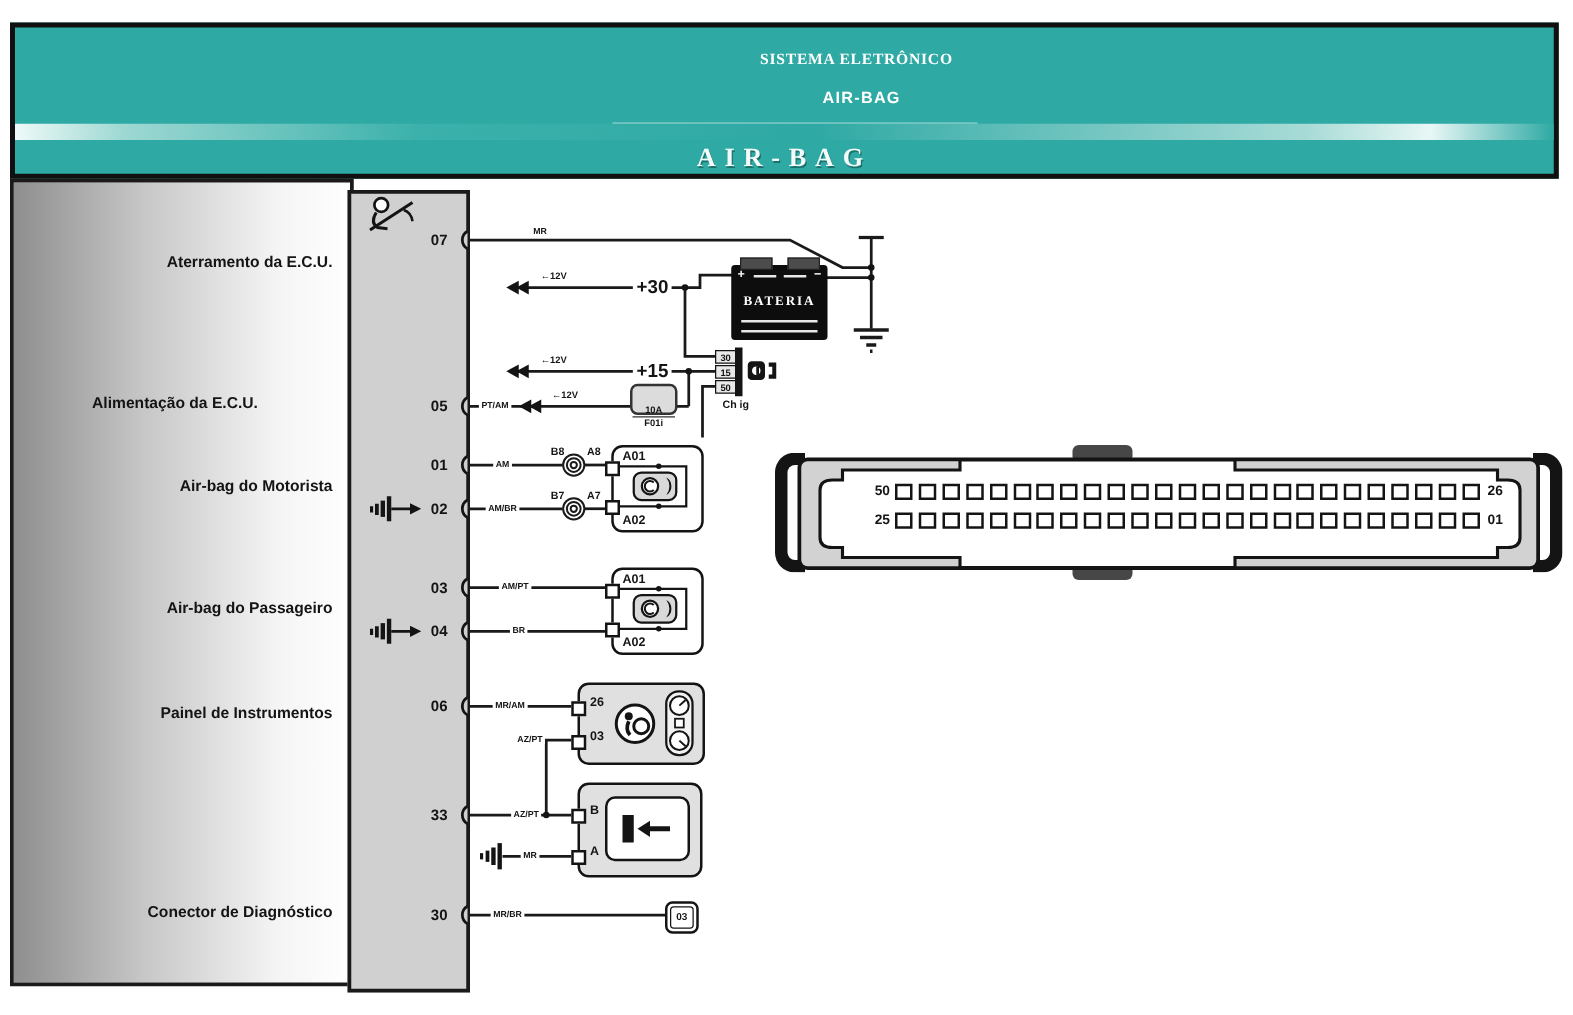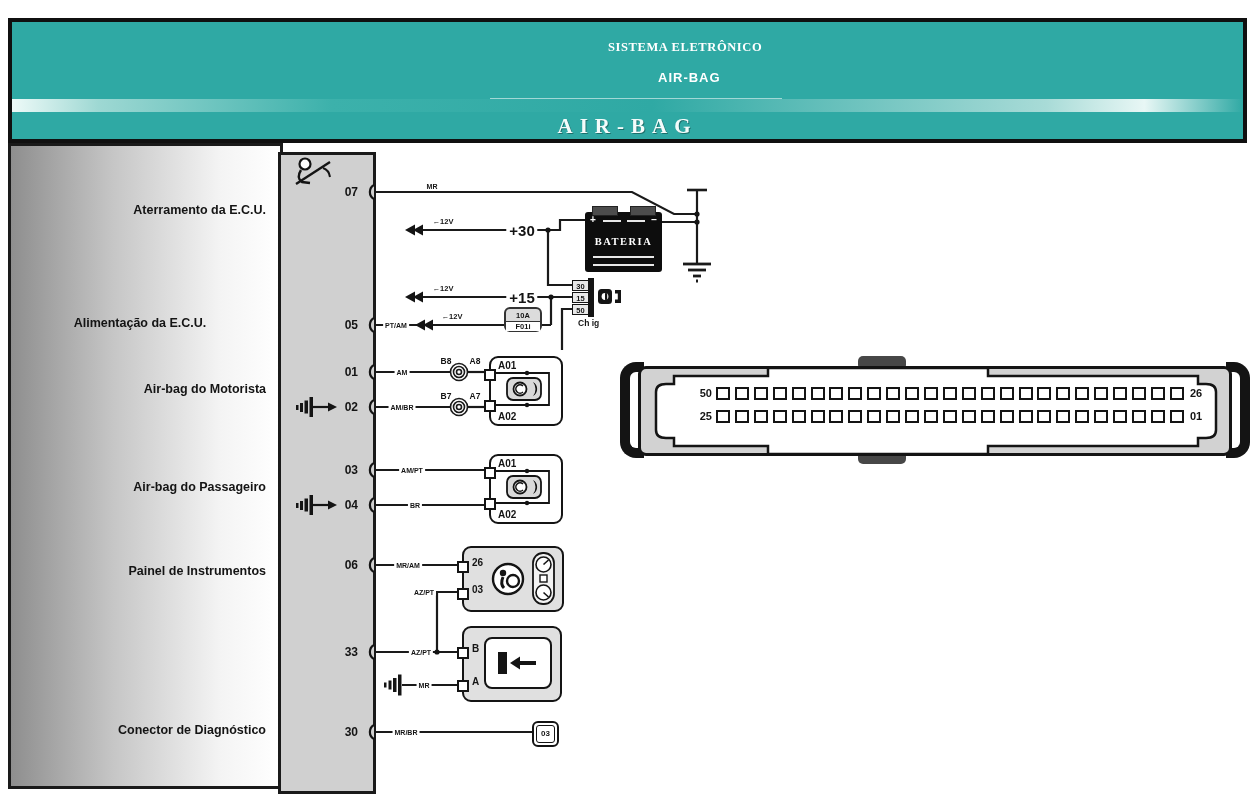--- a/index.html
+++ b/index.html
@@ -51,21 +51,21 @@
   
   #battery{left:585px;top:212px;width:77px;height:60px;background:#0d0d0d;border-radius:3px;z-index:3;}
   .bat-term{position:absolute;top:-6px;width:24px;height:8px;background:#4c4c4c;border:1px solid #222;}
   .bat-sign{position:absolute;top:2px;color:#fff;font-weight:bold;font-size:10px;}
   .bat-line{position:absolute;height:2px;background:#e8e8e8;}
   #bat-name{position:absolute;left:0;top:24px;width:100%;text-align:center;color:#fff;
     font-family:"Liberation Serif","DejaVu Serif",serif;font-weight:bold;font-size:10.5px;letter-spacing:1.5px;}
 
   
   #fuse{left:504px;top:307px;width:38px;height:25px;border:2px solid #333;border-radius:6px;background:#dcdcdc;z-index:3;
-    text-align:center;font-weight:bold;font-size:7.5px;line-height:10px;padding-top:2px;box-sizing:border-box;}
+    text-align:center;font-weight:bold;font-size:7.5px;line-height:10px;padding-top:14px;box-sizing:border-box;}
   #fuse .f-id{display:block;background:#fff;border-top:1.5px solid #333;line-height:9px;}
   .ign-term{position:absolute;left:572px;width:17px;height:11px;border:1.5px solid #141414;background:#e8e8e8;
     font-size:7.5px;font-weight:bold;text-align:center;line-height:11px;z-index:3;box-sizing:border-box;}
   #ign-bar{left:588px;top:278px;width:6px;height:39px;background:#141414;z-index:3;}
   #chig{left:578px;top:318px;font-size:8.5px;font-weight:bold;z-index:3;}
 
   
   #mconn{left:618px;top:354px;width:634px;height:112px;z-index:3;}
   .bracket{position:absolute;top:8px;width:24px;height:96px;border:10px solid #141414;box-sizing:border-box;}
   #brk-l{left:2px;border-right:none;border-radius:16px 0 0 16px;}

